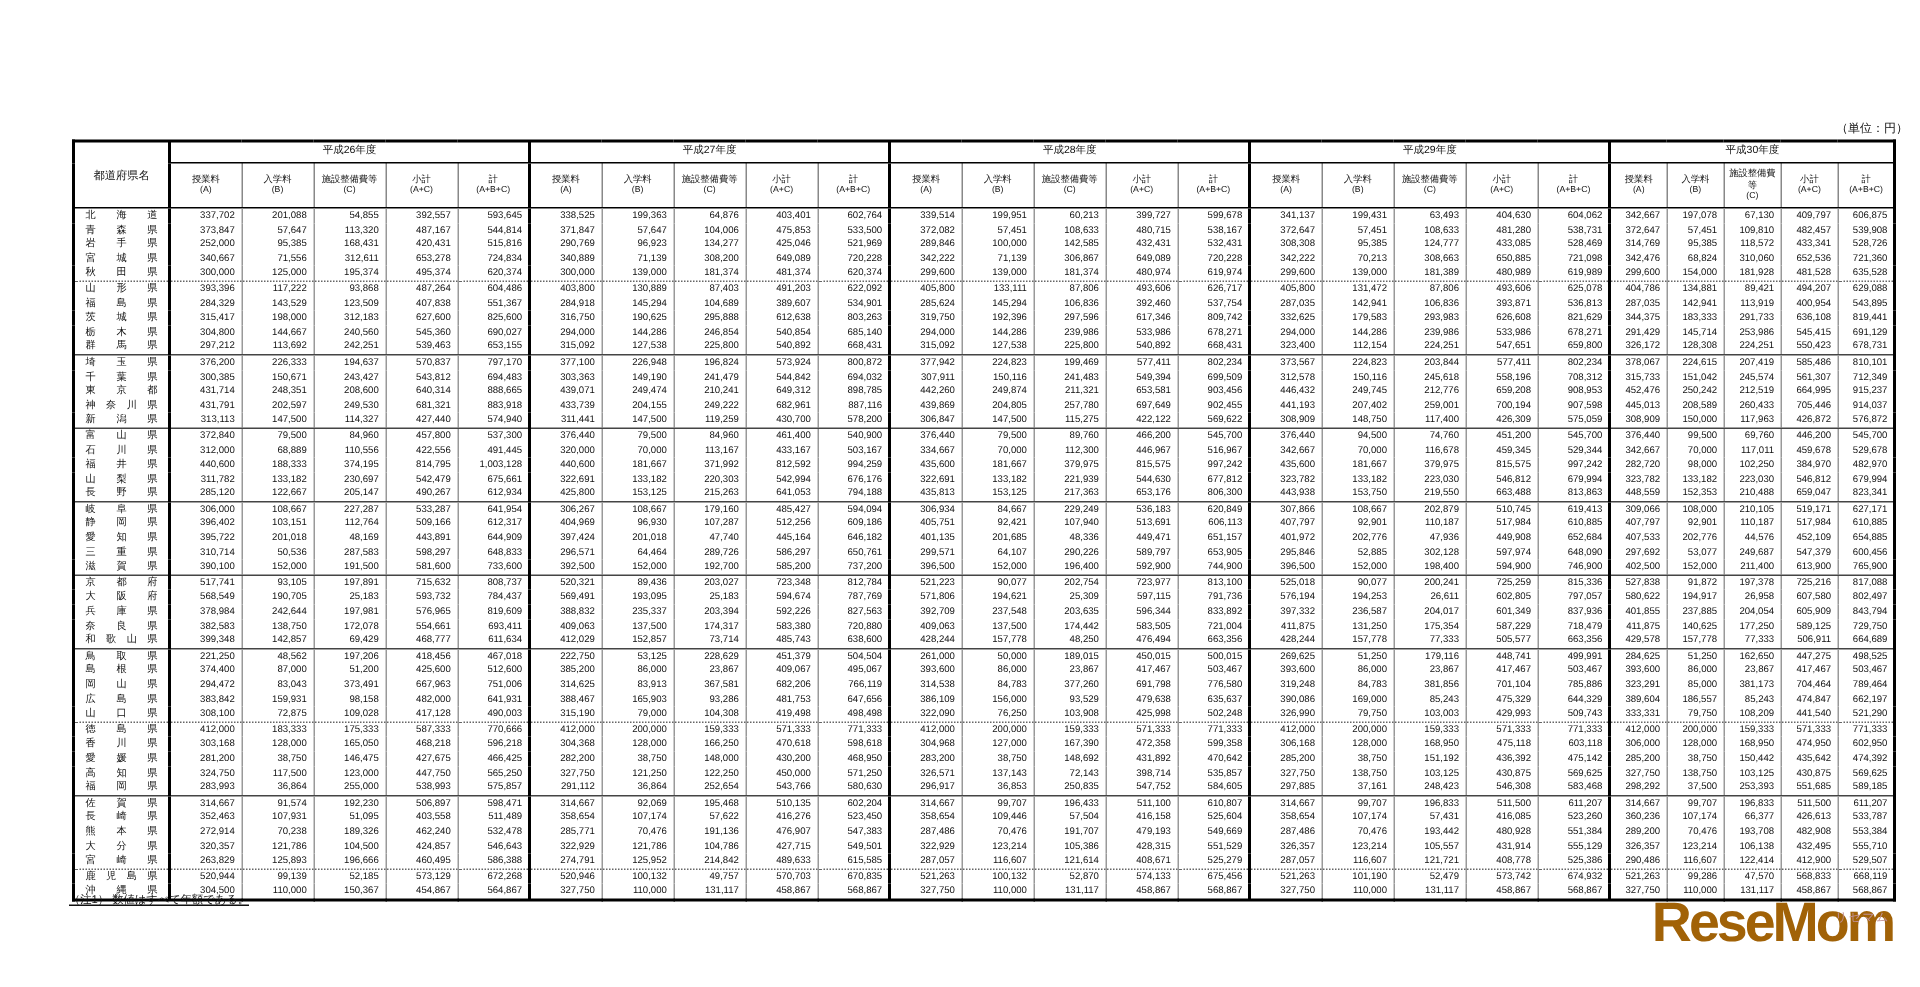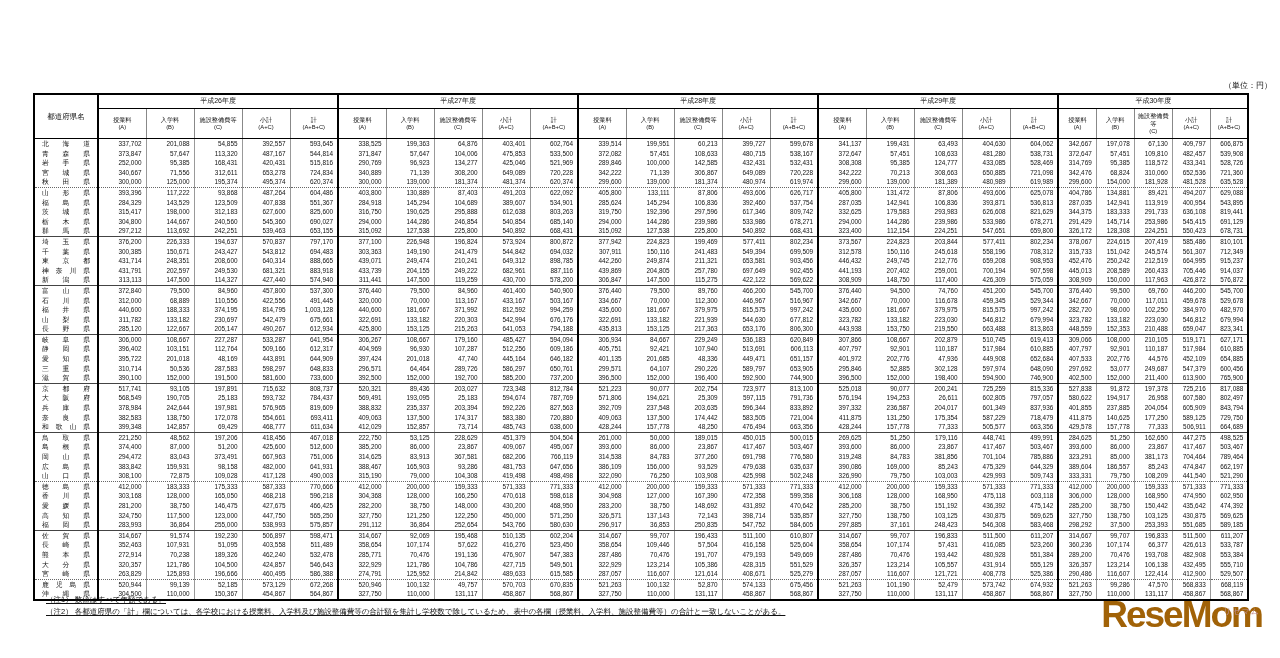--- a/index.html
+++ b/index.html
@@ -2,21 +2,21 @@
 <html><head>
 <meta charset="utf-8">
 <style>
   html,body{margin:0;padding:0;}
   body{
     width:1280px;height:658px;position:relative;background:#fff;overflow:hidden;
     font-family:"Liberation Sans","DejaVu Sans",sans-serif;color:#111;
     -webkit-font-smoothing:antialiased;
   }
   .unit-note{position:absolute;top:80px;right:8px;font-size:8px;}
-  .table-wrap{position:absolute;top:93px;left:33px;}
+  .table-wrap{position:absolute;top:93px;left:48px;}
   table{border-collapse:collapse;table-layout:fixed;width:1214px;border:2px solid #000;}
   th,td{margin:0;padding:0;overflow:hidden;}
   thead th{
     border-left:1px solid #888;border-bottom:1px solid #000;
     font-weight:normal;font-size:7px;line-height:1.25;text-align:center;vertical-align:middle;
   }
   thead tr.yr-row th{height:13px;}
   thead tr.col-row th{height:29px;font-size:6.2px;}
   thead th.corner{font-size:7.5px;border-left:none;}
   .sub{font-size:5.8px;}
@@ -1504,19 +1504,18 @@
           <td class="num">131,117</td>
           <td class="num">458,867</td>
           <td class="num">568,867</td>
         </tr>
       </tbody>
   </table>
 </div>
 
 <div class="footnotes">
   <div>（注1） 数値はすべて年額である。</div>
-  <div>（注2） 各都道府県の「計」欄については、各学校における授業料、入学料及び施設整備費等の合計額を集計し学校数で除しているため、表中の各欄（授業料、入学料、施設整備費等）の合計と一致しないことがある。</div>
 </div>
 
 <div class="logo">
   <span class="logo-furi">リセマム</span>
   <span class="logo-text">ReseMom</span>
 </div>
 
 </body></html>

